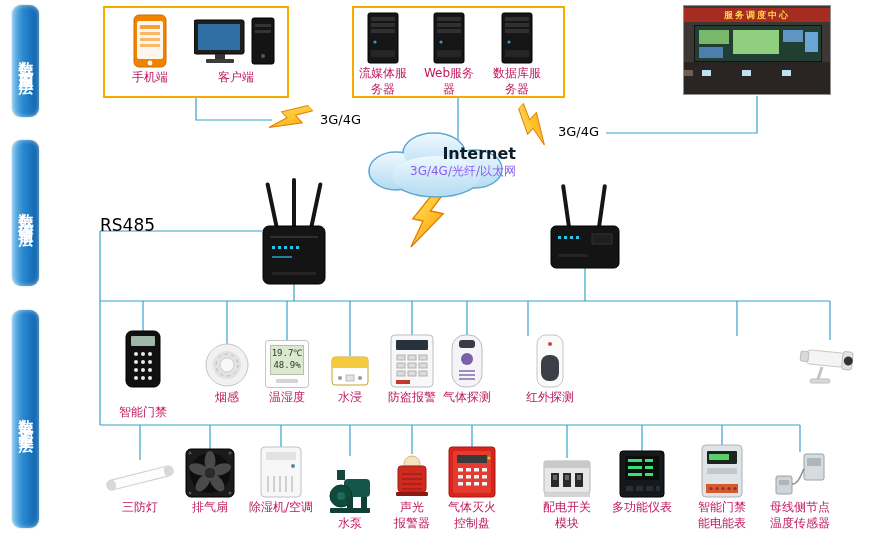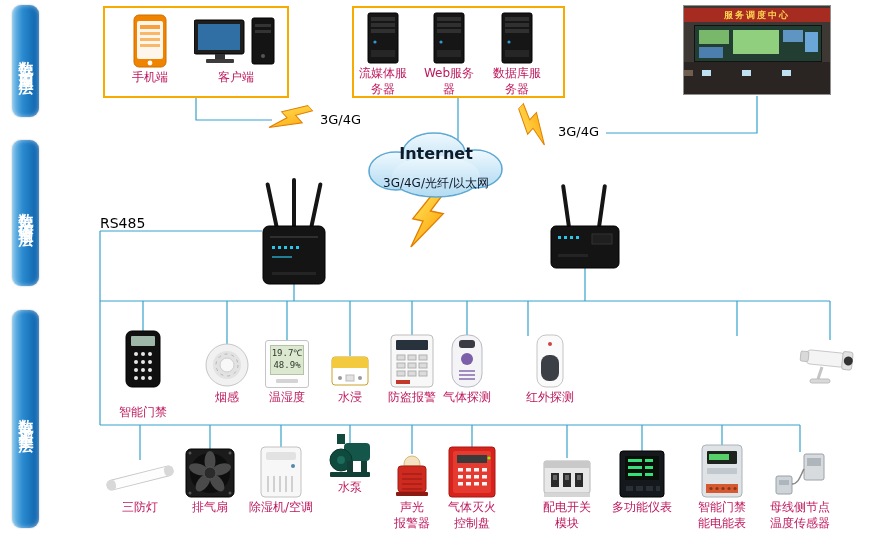--- a/index.html
+++ b/index.html
@@ -21,27 +21,27 @@
   
   .device { position:absolute; display:flex; flex-direction:column; align-items:center; z-index:4; }
   .iconzone { display:flex; align-items:flex-end; justify-content:center; width:100%; }
   .z66{height:66px;} .z58{height:58px;} .z56{height:56px;} .z54{height:54px;} .z52{height:52px;}
   .label { font-size:12px; color:#be185d; text-align:center; line-height:1.3; white-space:pre-line; margin-top:2px; }
 
   .lines { position:absolute; left:0; top:0; z-index:1; }
 
   
   .cloud { position:absolute; left:356px; top:124px; width:160px; height:78px; z-index:3; }
-  .cloud-text { position:absolute; left:0; top:0; width:100%; text-align:center; }
+  .cloud-text { position:absolute; left:0; top:0; width:100%; text-align:right; }
   .cloud-title { margin-top:20px; font-size:16px; font-weight:bold; color:#0d1b2a; }
-  .cloud-sub { font-size:12px; color:#0f172a; margin-top:12px; }
+  .cloud-sub { font-size:12px; color:#8b5cf6; margin-top:0; }
 
   .bolt { position:absolute; z-index:2; }
   .link-label { position:absolute; font-size:13px; color:#000; z-index:3; }
-  .bus-label { position:absolute; left:100px; top:215px; font-size:14px; color:#000; z-index:3; }
+  .bus-label { position:absolute; left:100px; top:215px; font-size:17px; color:#000; z-index:3; }
 
   .gateway { position:absolute; z-index:4; }
 
   
   .dispatch { position:absolute; left:683px; top:5px; width:148px; height:90px;
     background:#3d3833; border:1px solid #8f8f8f; overflow:hidden; z-index:2; }
   .dc-banner { position:absolute; left:0; top:2px; width:100%; height:14px; background:#a62c22;
     display:flex; align-items:center; justify-content:center; }
   .dc-banner span { color:#ffd34d; font-size:9px; font-weight:bold; letter-spacing:2px; }
   .dc-wall { position:absolute; left:10px; top:19px; width:128px; height:37px;
@@ -485,21 +485,21 @@
             <line x1="14" y1="30" x2="14" y2="46"></line>
           <line x1="20" y1="30" x2="20" y2="46"></line>
             <line x1="26" y1="30" x2="26" y2="46"></line>
           <line x1="32" y1="30" x2="32" y2="46"></line>
         </g>
       </svg>
     </div>
     <div class="label">除湿机/空调</div>
   </div>
 
-  <div class="device" style="left:322px;top:420px;width:56px;">
+  <div class="device" style="left:322px;top:456px;width:56px;">
     <div class="iconzone z58">
       <svg width="46" height="44" viewBox="0 0 46 44">
         <rect x="10" y="0" width="8" height="10" fill="#11493d"></rect>
         <rect x="17" y="9" width="26" height="18" rx="4" fill="#14574a"></rect>
         <circle cx="14" cy="26" r="11" fill="#0f4a3f" stroke="#0a352d"></circle>
         <circle cx="14" cy="26" r="4" fill="#1d6b5b"></circle>
         <rect x="3" y="38" width="40" height="5" rx="1" fill="#123f36"></rect>
         <rect x="20" y="27" width="6" height="11" fill="#123f36"></rect>
         <rect x="34" y="27" width="6" height="11" fill="#123f36"></rect>
       </svg>

